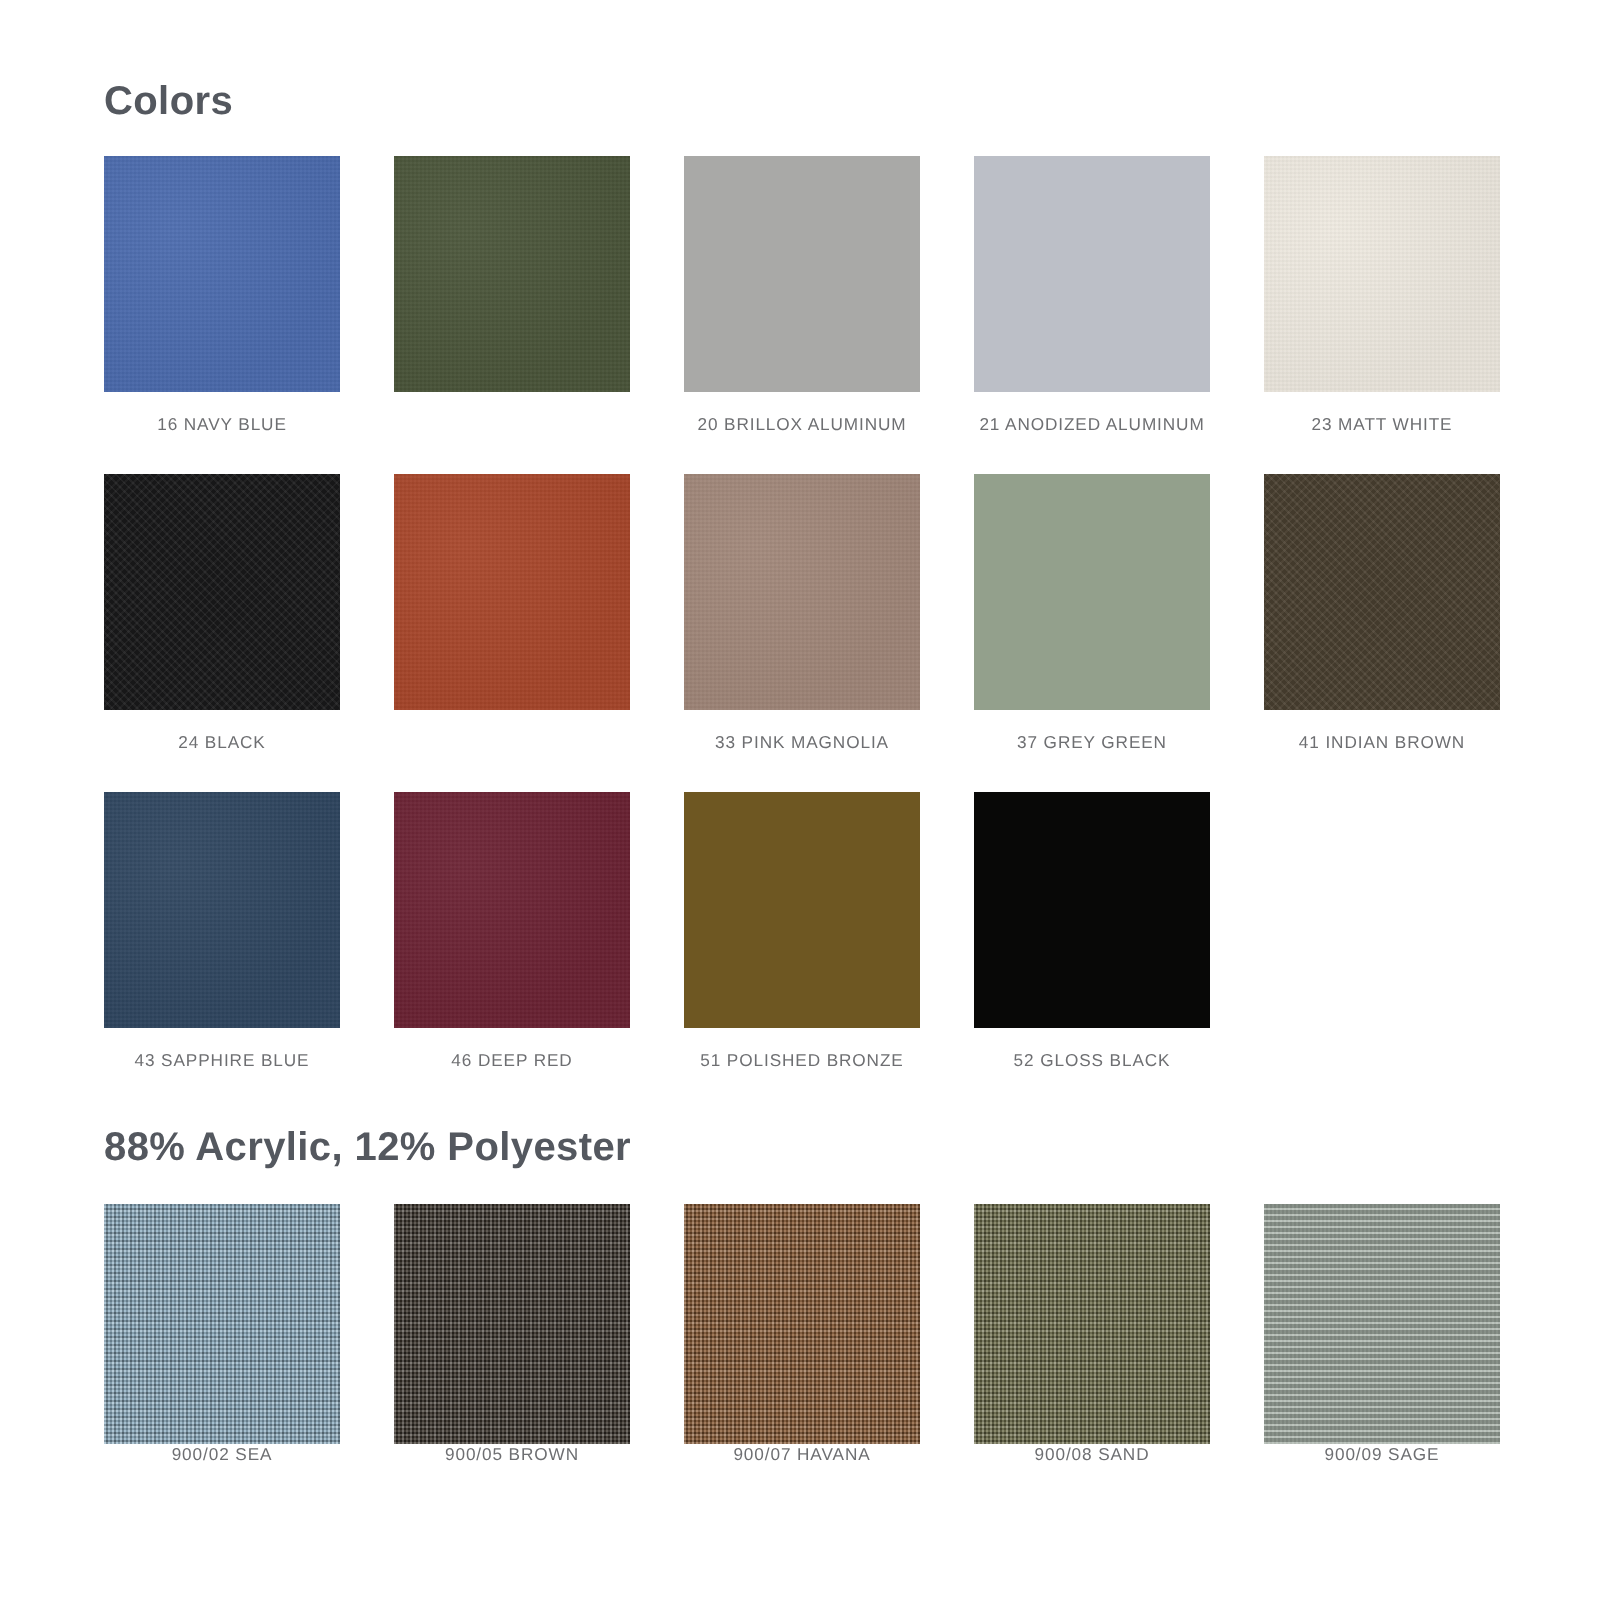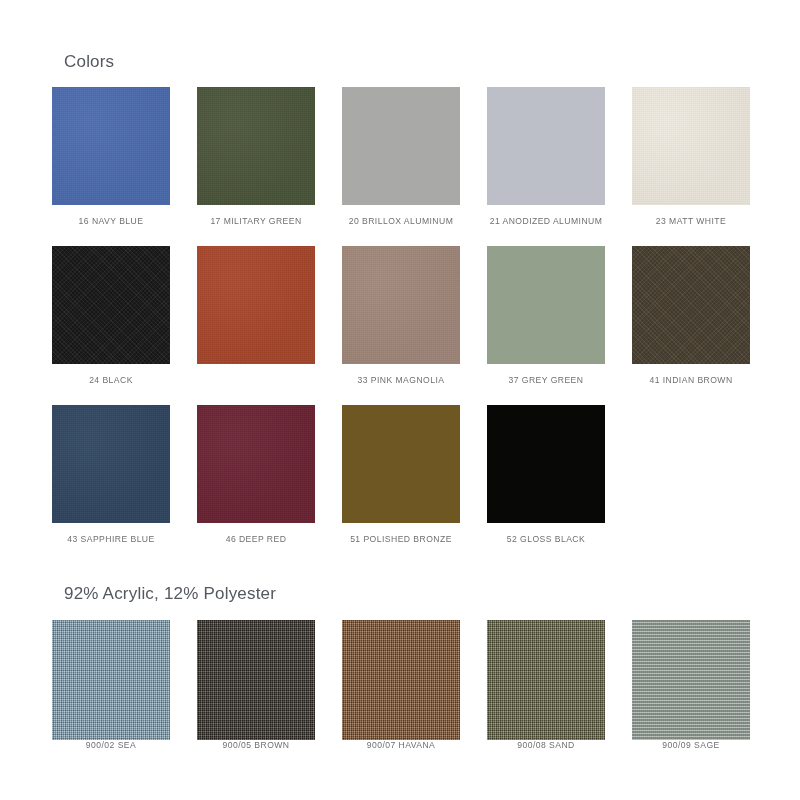--- a/index.html
+++ b/index.html
@@ -17,25 +17,25 @@
     width: 800px;
     height: 800px;
     position: relative;
     background: #ffffff;
     padding: 0 52px;
   }
 
   .section { width: 696px; }
 
   .section-title {
-    font-size: 17px;
-    font-weight: 400;
+    font-size: 20px;
+    font-weight: 700;
     color: #54585f;
     letter-spacing: 0.2px;
-    margin: 12px;
+    margin: 0;
     padding: 0;
   }
   .section-title.colors { padding-top: 40px; }
   .section-title.fabric { padding-top: 8px; }
 
   .swatch-grid {
     display: grid;
     grid-template-columns: repeat(5, 118px);
     column-gap: 27px;
     row-gap: 0;
@@ -88,21 +88,20 @@
         <div class="swatch-cell">
           <div class="swatch-chip" style="background: rgb(75, 107, 174);">
             <div class="tex" style="background-image: radial-gradient(circle at 30% 30%, rgba(255, 255, 255, 0.035), rgba(0, 0, 0, 0.035) 70%), repeating-linear-gradient(0deg, rgba(255, 255, 255, 0.024) 0px, rgba(255, 255, 255, 0.024) 1px, rgba(0, 0, 0, 0.024) 1px, rgba(0, 0, 0, 0.024) 2px), repeating-linear-gradient(90deg, rgba(255, 255, 255, 0.02) 0px, rgba(255, 255, 255, 0.02) 1px, rgba(0, 0, 0, 0.02) 1px, rgba(0, 0, 0, 0.02) 2px);"></div>
           </div>
           <div class="swatch-label">16 NAVY BLUE</div>
         </div>
         <div class="swatch-cell">
           <div class="swatch-chip" style="background: rgb(74, 85, 57);">
             <div class="tex" style="background-image: radial-gradient(circle at 30% 30%, rgba(255, 255, 255, 0.035), rgba(0, 0, 0, 0.035) 70%), repeating-linear-gradient(0deg, rgba(255, 255, 255, 0.024) 0px, rgba(255, 255, 255, 0.024) 1px, rgba(0, 0, 0, 0.024) 1px, rgba(0, 0, 0, 0.024) 2px), repeating-linear-gradient(90deg, rgba(255, 255, 255, 0.02) 0px, rgba(255, 255, 255, 0.02) 1px, rgba(0, 0, 0, 0.02) 1px, rgba(0, 0, 0, 0.02) 2px);"></div>
           </div>
-          <div class="swatch-label">17 MILITARY GREEN</div>
         </div>
         <div class="swatch-cell">
           <div class="swatch-chip" style="background: rgb(169, 169, 167);">
             <div class="tex"></div>
           </div>
           <div class="swatch-label">20 BRILLOX ALUMINUM</div>
         </div>
         <div class="swatch-cell">
           <div class="swatch-chip" style="background: rgb(188, 191, 199);">
             <div class="tex"></div>
@@ -165,21 +164,21 @@
         <div class="swatch-cell">
           <div class="swatch-chip" style="background: rgb(8, 8, 7);">
             <div class="tex"></div>
           </div>
           <div class="swatch-label">52 GLOSS BLACK</div>
         </div>
       </div>
   </section>
 
   <section class="section">
-    <h2 class="section-title fabric">92% Acrylic, 12% Polyester</h2>
+    <h2 class="section-title fabric">88% Acrylic, 12% Polyester</h2>
     <div class="swatch-grid fabric-grid" id="grid-fabric">
         <div class="swatch-cell">
           <div class="swatch-chip" style="background: rgb(143, 176, 196);">
             <div class="tex" style="background-image: repeating-linear-gradient(90deg, rgba(255, 255, 255, 0.2) 0px, rgba(255, 255, 255, 0.2) 1px, rgba(0, 0, 0, 0.26) 1px, rgba(0, 0, 0, 0.26) 2px, rgba(255, 255, 255, 0.1) 2px, rgba(255, 255, 255, 0.1) 3px, rgba(0, 0, 0, 0.16) 3px, rgba(0, 0, 0, 0.16) 4px), repeating-linear-gradient(0deg, rgba(255, 255, 255, 0.2) 0px, rgba(255, 255, 255, 0.2) 1px, rgba(0, 0, 0, 0.26) 1px, rgba(0, 0, 0, 0.26) 2px, rgba(255, 255, 255, 0.1) 2px, rgba(255, 255, 255, 0.1) 3px, rgba(0, 0, 0, 0.16) 3px, rgba(0, 0, 0, 0.16) 4px);"></div>
           </div>
           <div class="swatch-label">900/02 SEA</div>
         </div>
         <div class="swatch-cell">
           <div class="swatch-chip" style="background: rgb(58, 51, 43);">
             <div class="tex" style="background-image: repeating-linear-gradient(90deg, rgba(255, 255, 255, 0.2) 0px, rgba(255, 255, 255, 0.2) 1px, rgba(0, 0, 0, 0.26) 1px, rgba(0, 0, 0, 0.26) 2px, rgba(255, 255, 255, 0.1) 2px, rgba(255, 255, 255, 0.1) 3px, rgba(0, 0, 0, 0.16) 3px, rgba(0, 0, 0, 0.16) 4px), repeating-linear-gradient(0deg, rgba(255, 255, 255, 0.2) 0px, rgba(255, 255, 255, 0.2) 1px, rgba(0, 0, 0, 0.26) 1px, rgba(0, 0, 0, 0.26) 2px, rgba(255, 255, 255, 0.1) 2px, rgba(255, 255, 255, 0.1) 3px, rgba(0, 0, 0, 0.16) 3px, rgba(0, 0, 0, 0.16) 4px);"></div>

